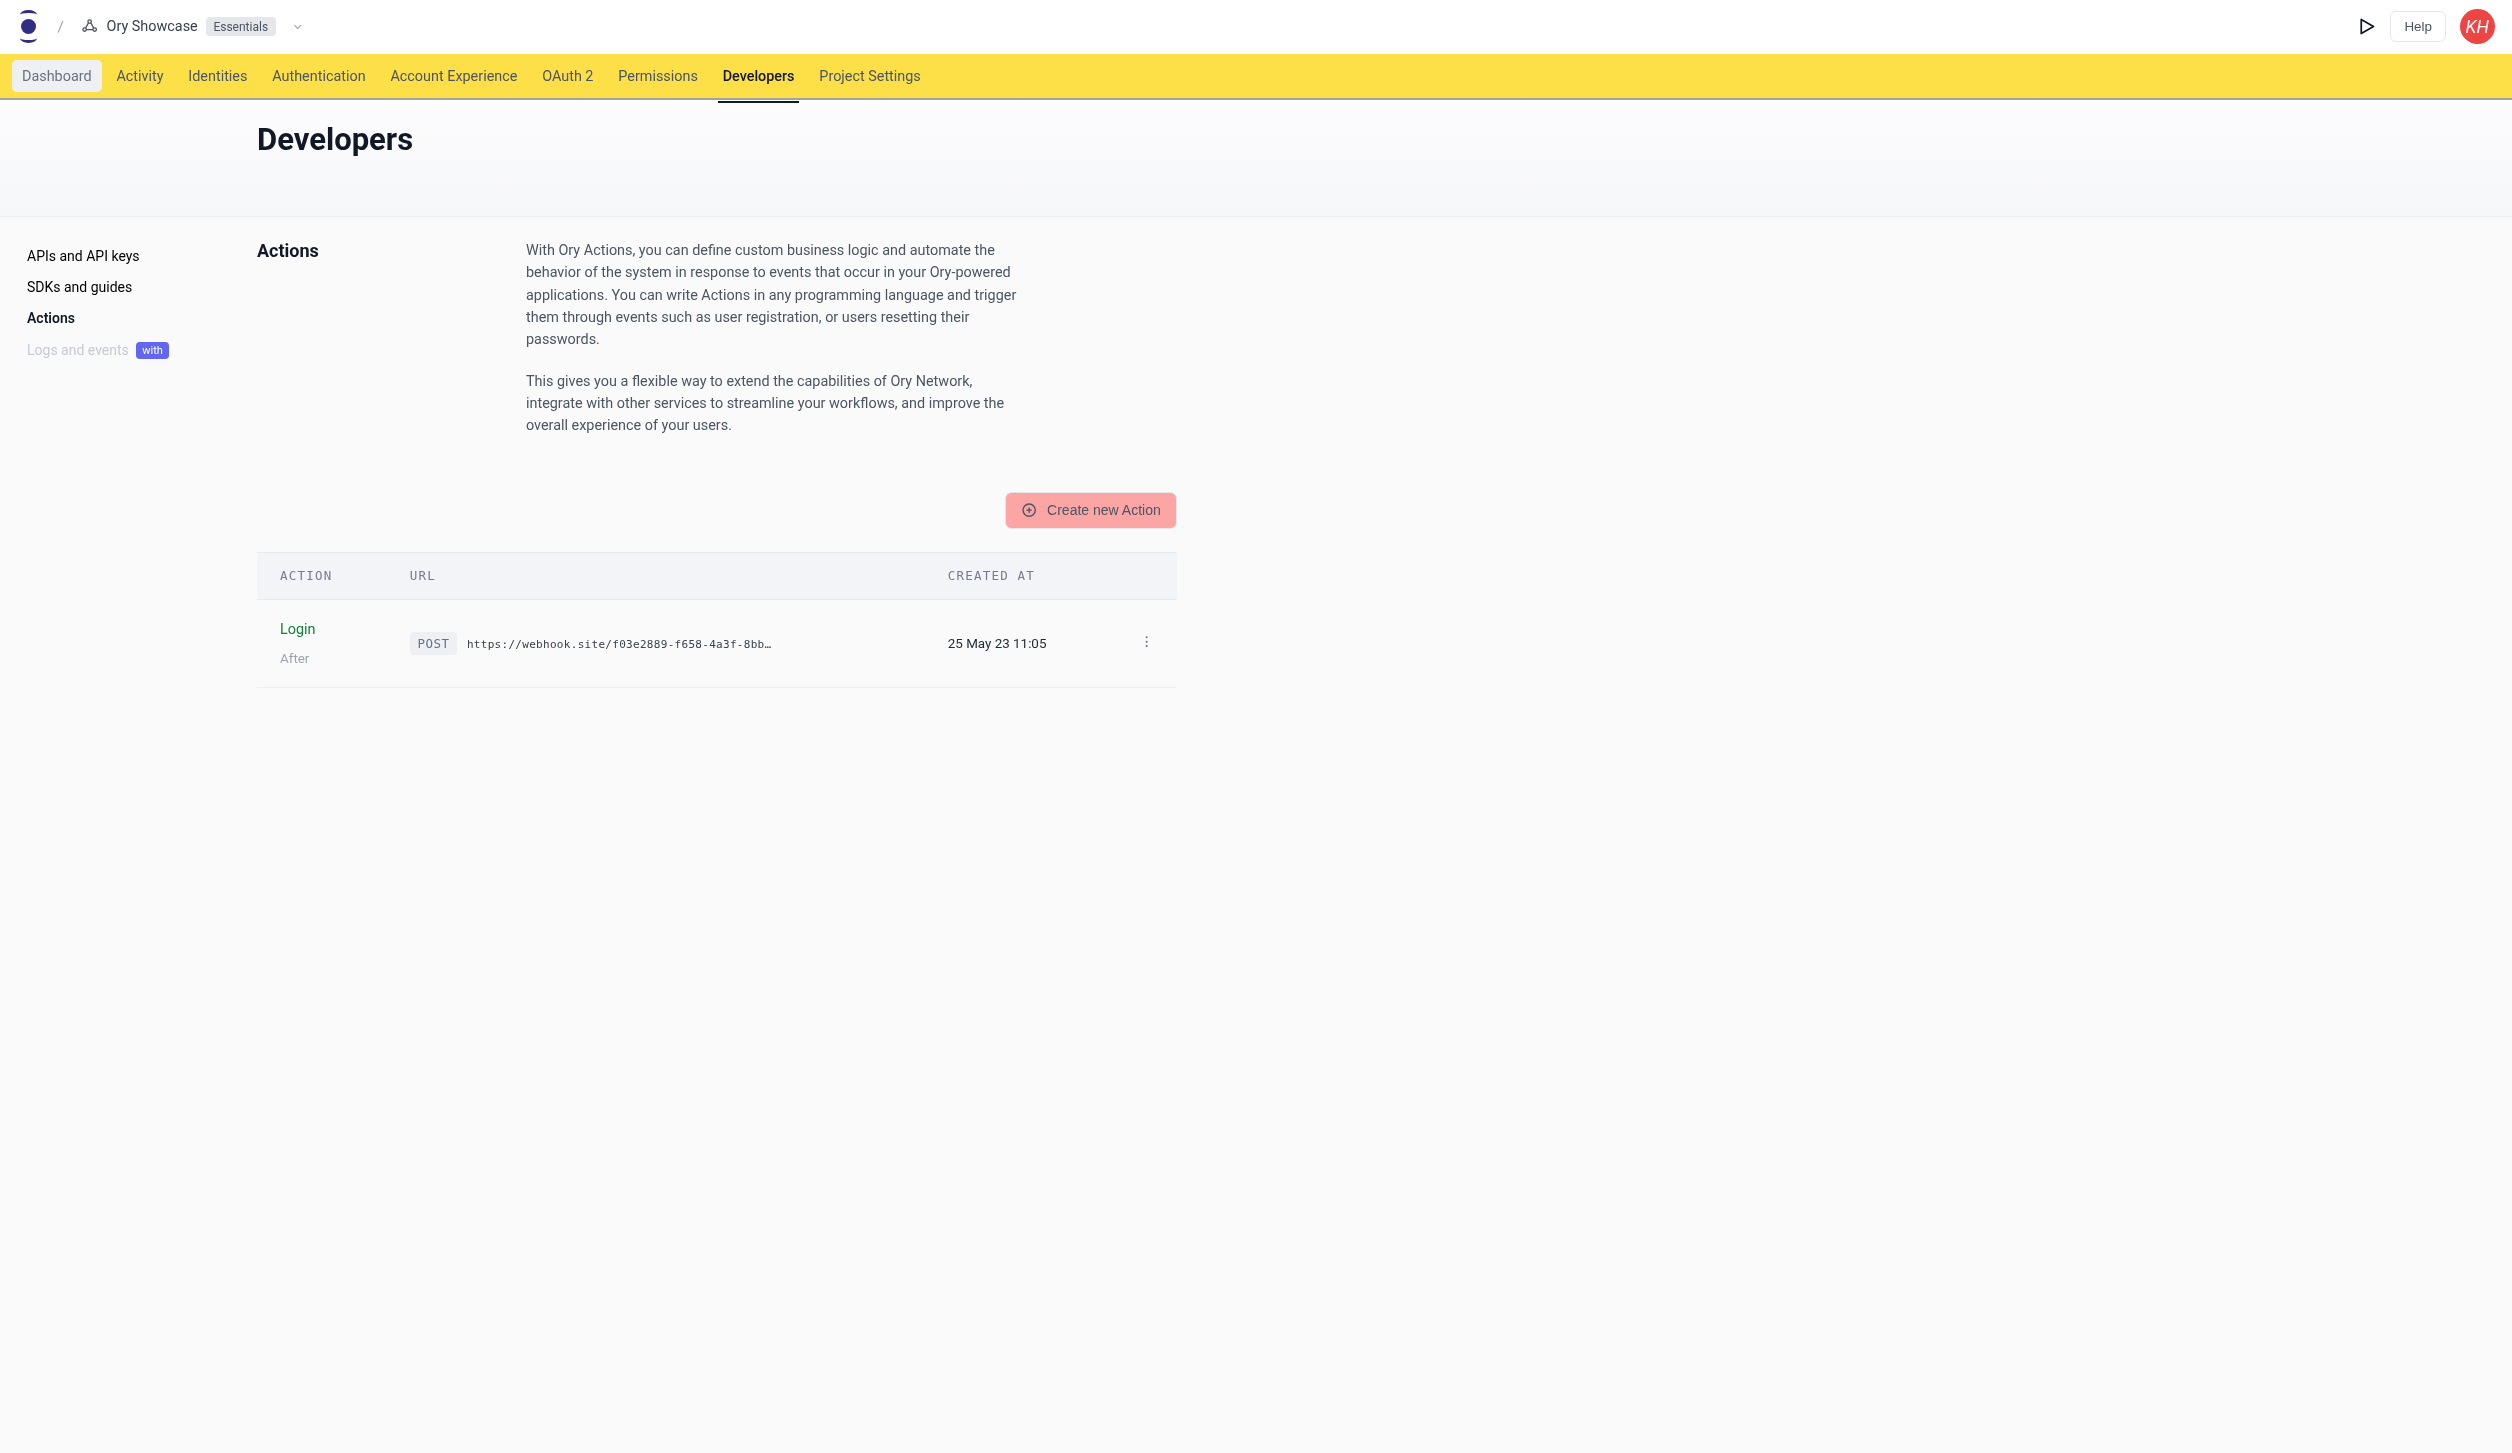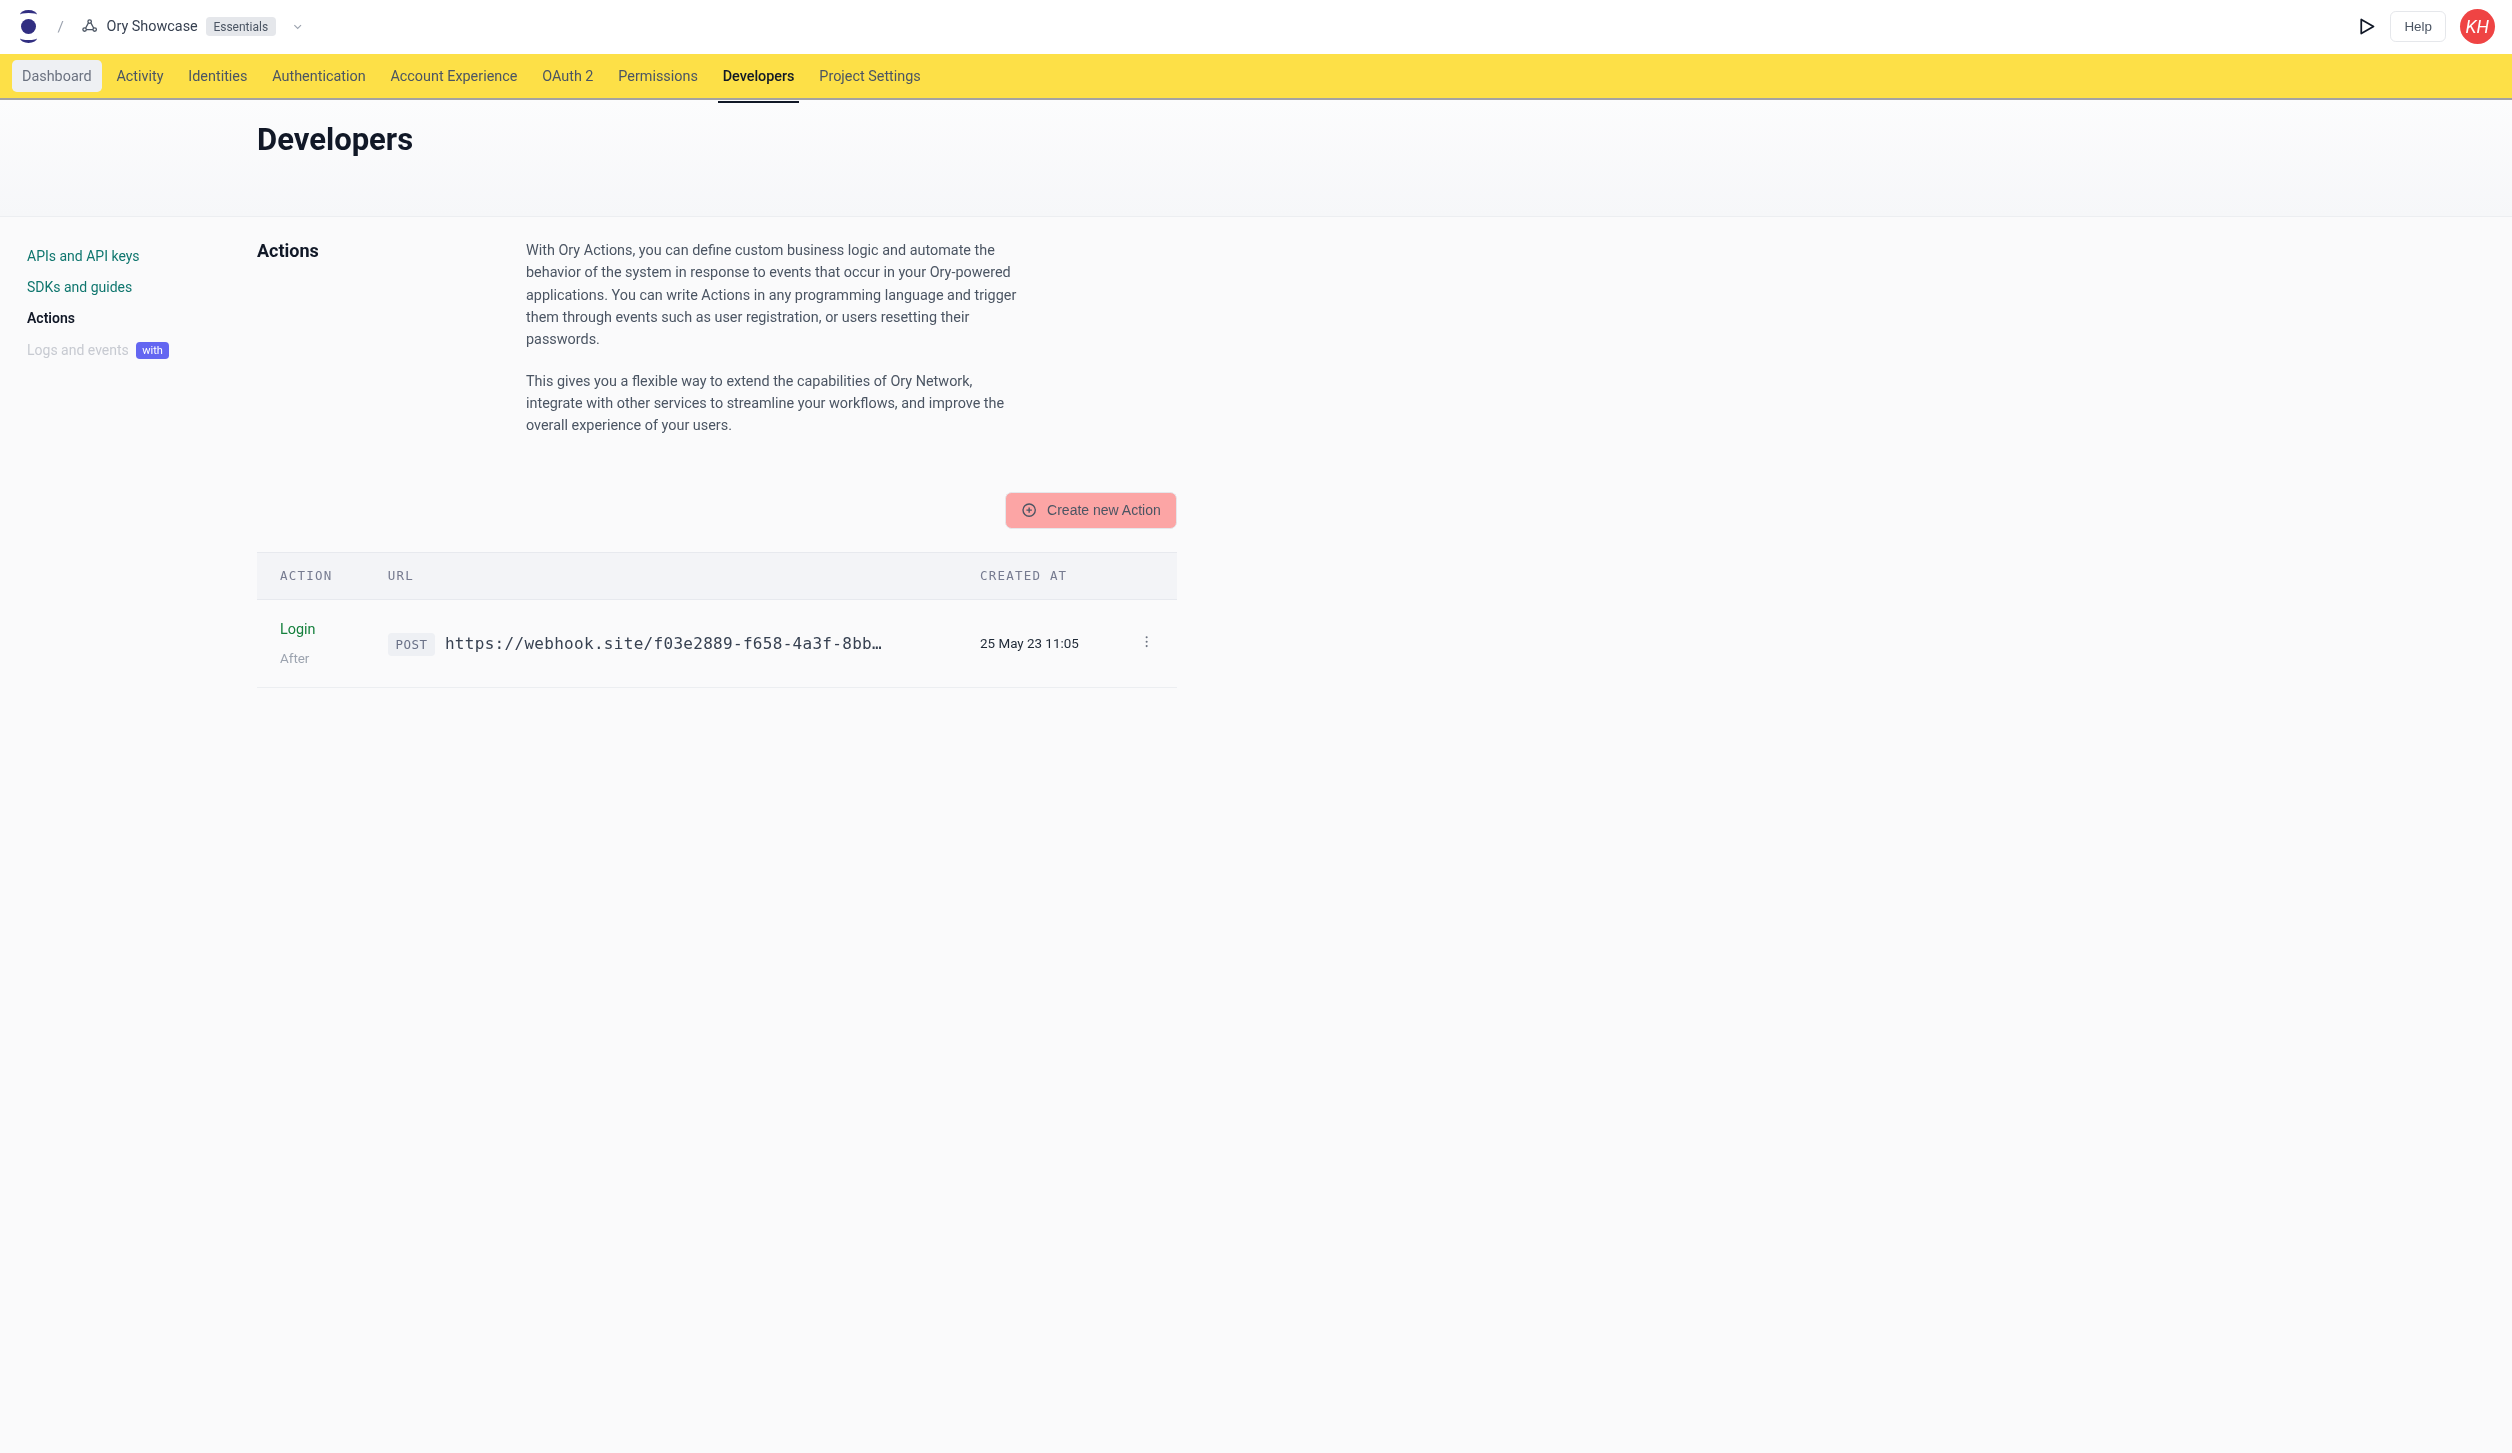--- a/index.html
+++ b/index.html
@@ -139,21 +139,21 @@
     display: flex;
   }
   .sidenav {
     width: 257px;
     padding: 23px 27px;
     flex-shrink: 0;
   }
   .sidenav-item {
     display: flex; align-items: center; gap: 7.7px;
     padding: 7.7px 0;
-    color: #0f766e;
+    color: #000000;
     font-size: 14px;
     cursor: pointer;
   }
   .sidenav-item.active {
     color: #111827;
     font-weight: 600;
   }
   .sidenav-item.disabled { color: #c7cad1; cursor: default; }
   .soon {
     background: #6366f1;
@@ -238,21 +238,21 @@
     color: #6a7187;
     font-family: ui-monospace, SFMono-Regular, Menlo, monospace;
     font-size: 12.5px;
     padding: 3.8px 7.7px;
     border-radius: 3.8px;
     margin-right: 9.6px;
     letter-spacing: 0.5px;
   }
   .url-text {
     font-family: ui-monospace, SFMono-Regular, Menlo, monospace;
-    font-size: 16px;
+    font-size: 11px;
     color: #374151;
     letter-spacing: 0.3px;
   }
   .row-menu {
     color: #6b7280;
     cursor: pointer;
     text-align: right;
   }
   .dots-v {
     width: 15.3px; height: 15.3px;

